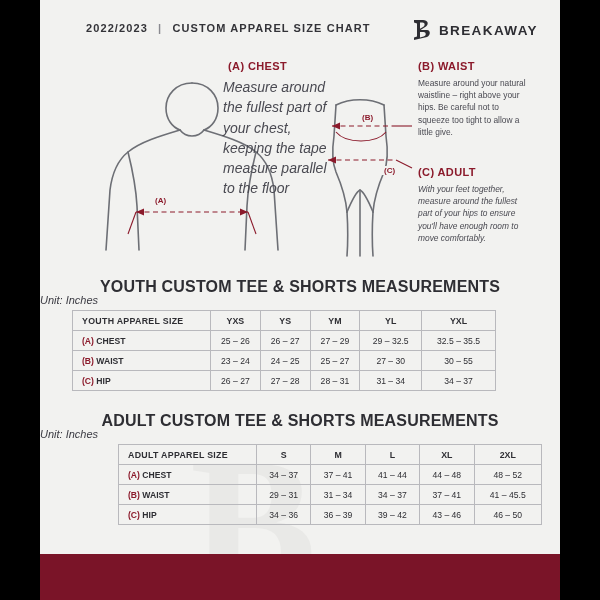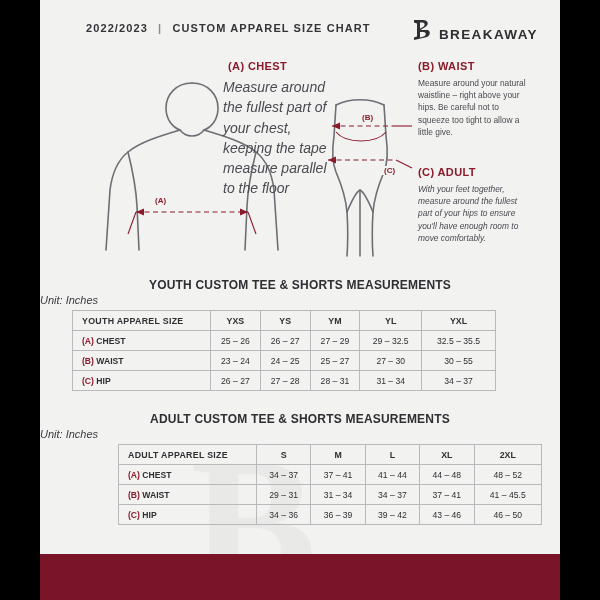--- a/index.html
+++ b/index.html
@@ -51,21 +51,21 @@
   }
   .header-sep {
     color: #8a8a90;
     padding: 0 6px;
   }
   .brand {
     position: absolute;
     right: 22px;
     top: 18px;
     display: flex;
-    align-items: flex-end;
+    align-items: center;
     gap: 7px;
   }
   .brand-mark {
     width: 22px;
     height: 24px;
     position: relative;
   }
   .brand-name {
     font-size: 13.5px;
     font-weight: bold;
@@ -145,21 +145,21 @@
     padding: 0 2px;
   }
   .mk-a { left: 113px; top: 146px; }
   .mk-b { left: 320px; top: 63px; }
   .mk-c { left: 342px; top: 116px; }
   
   .section-title {
     position: absolute;
     width: 520px;
     text-align: center;
-    font-size: 12px;
+    font-size: 16px;
     font-weight: bold;
     color: #2e2e33;
     letter-spacing: 0.2px;
   }
   .section-sub {
     position: absolute;
     width: 520px;
     text-align: left;
     font-size: 11px;
     font-style: italic;

